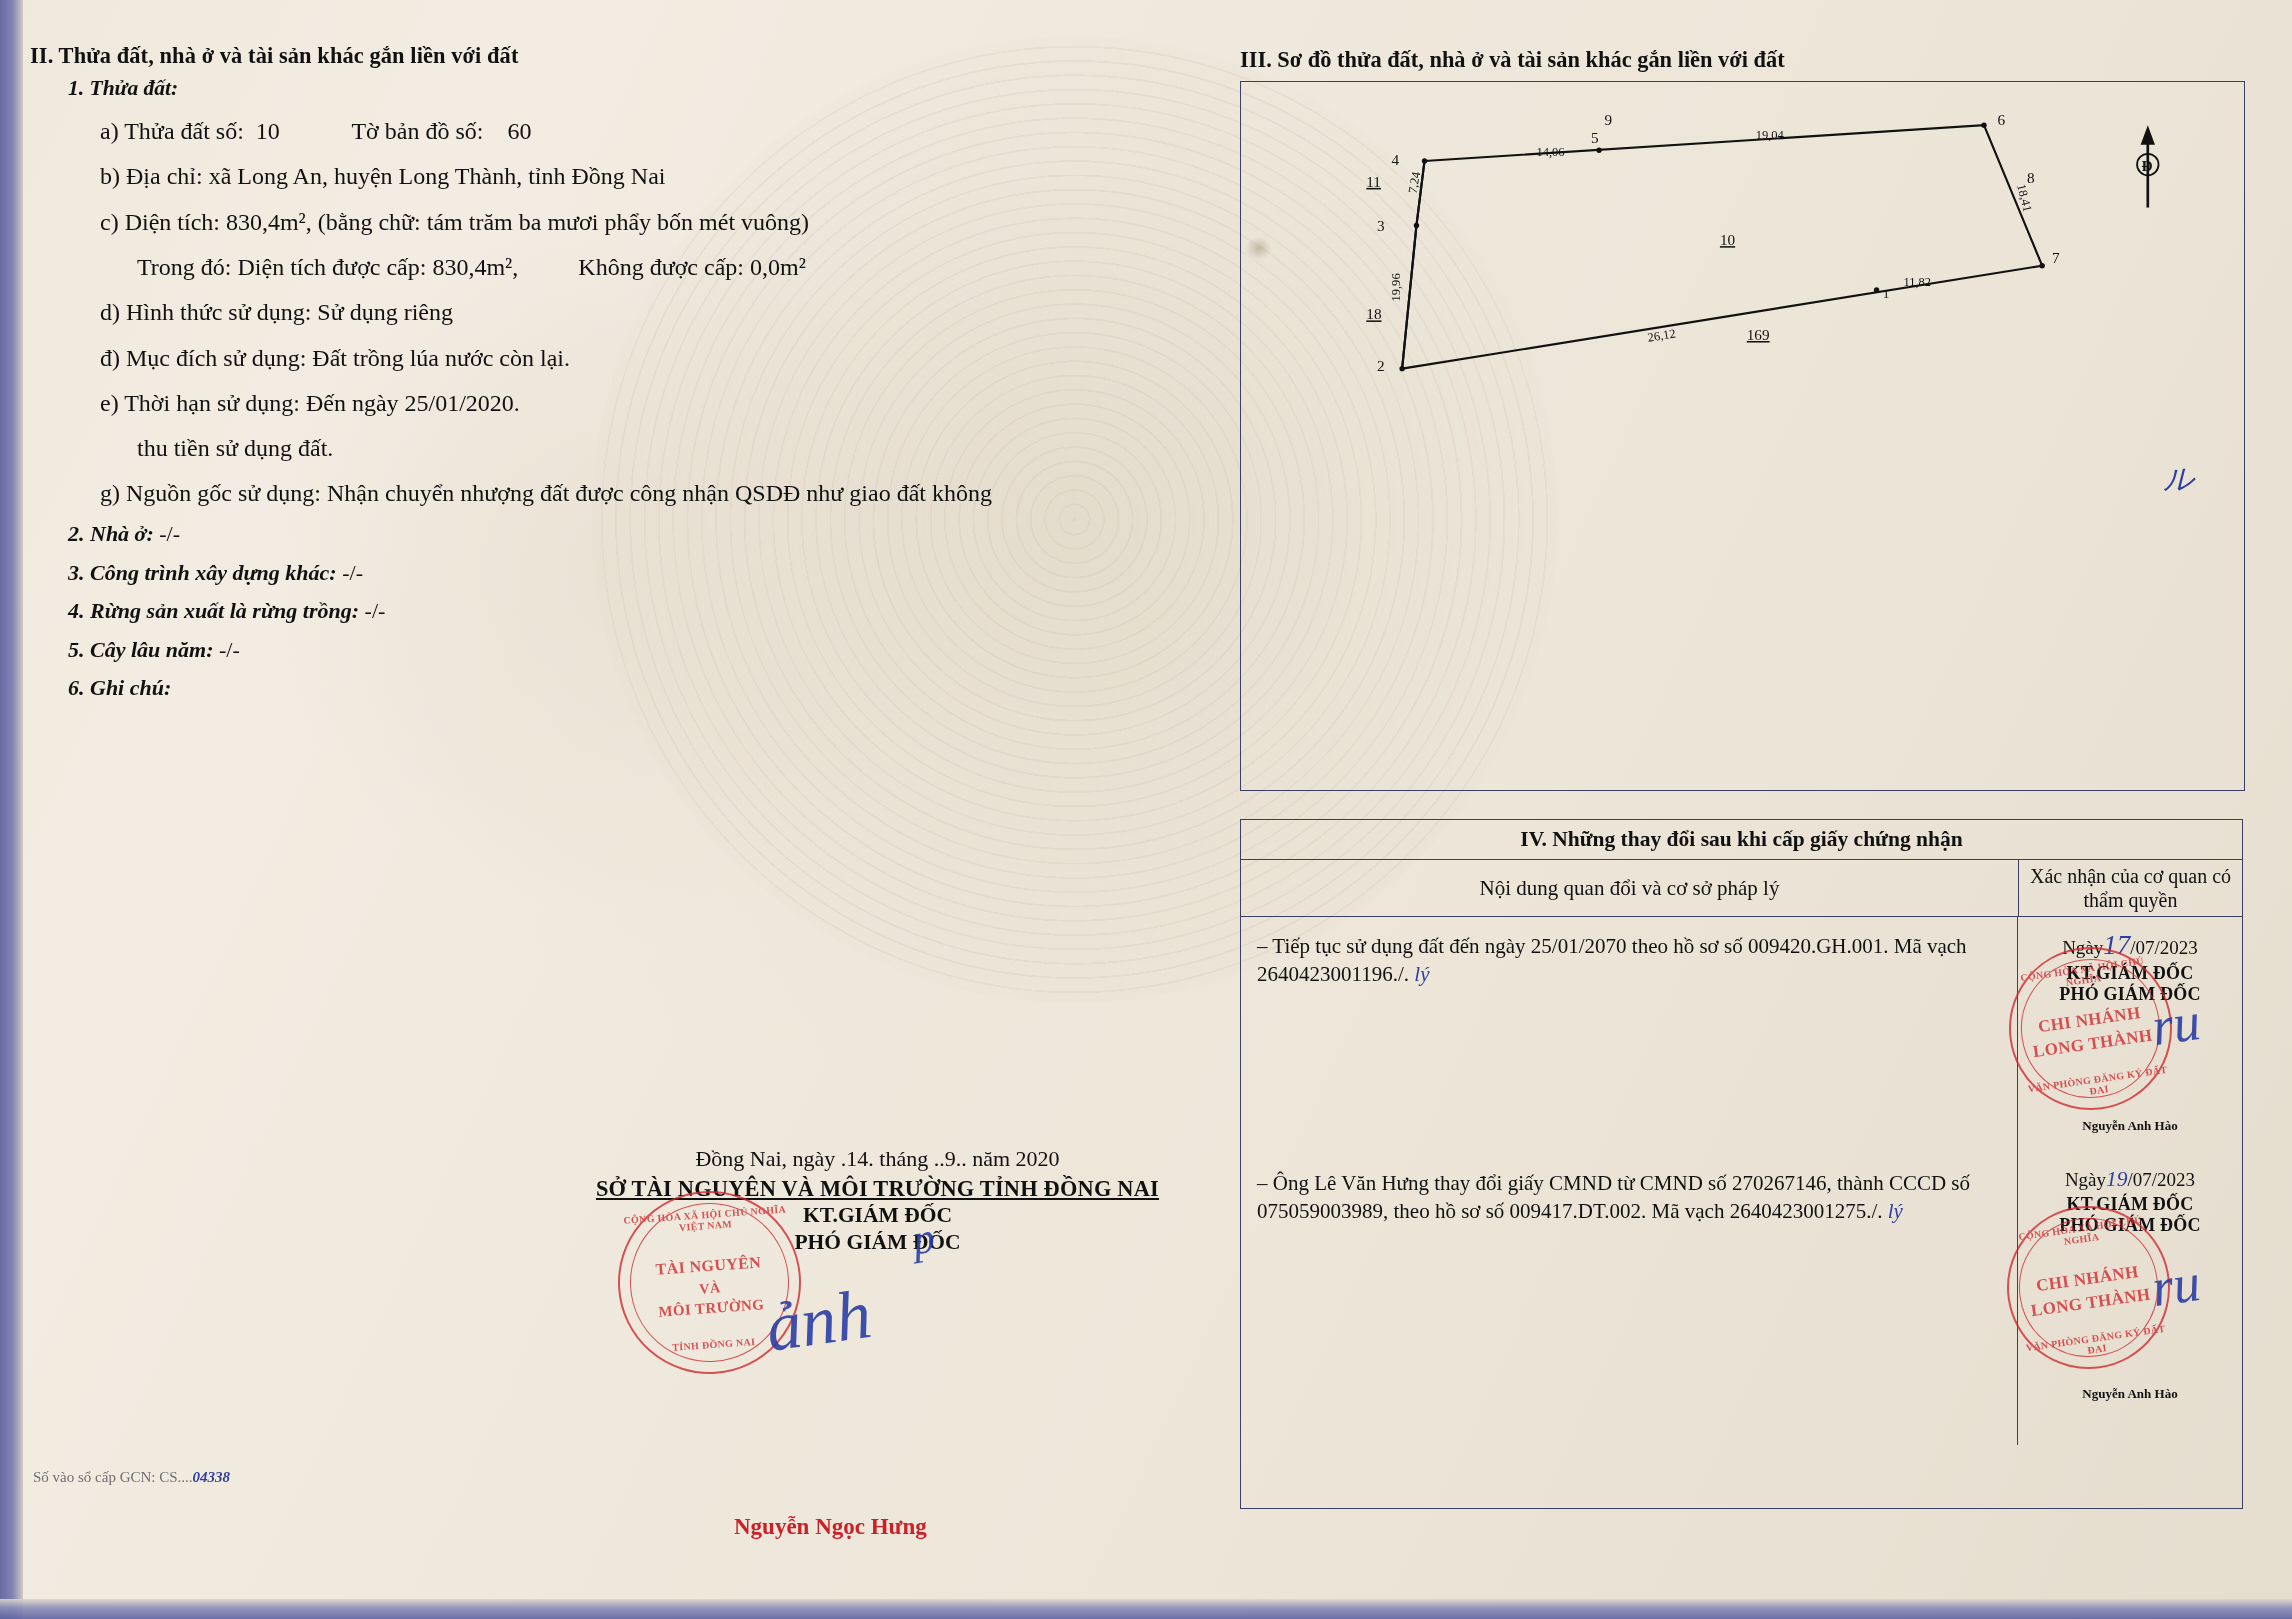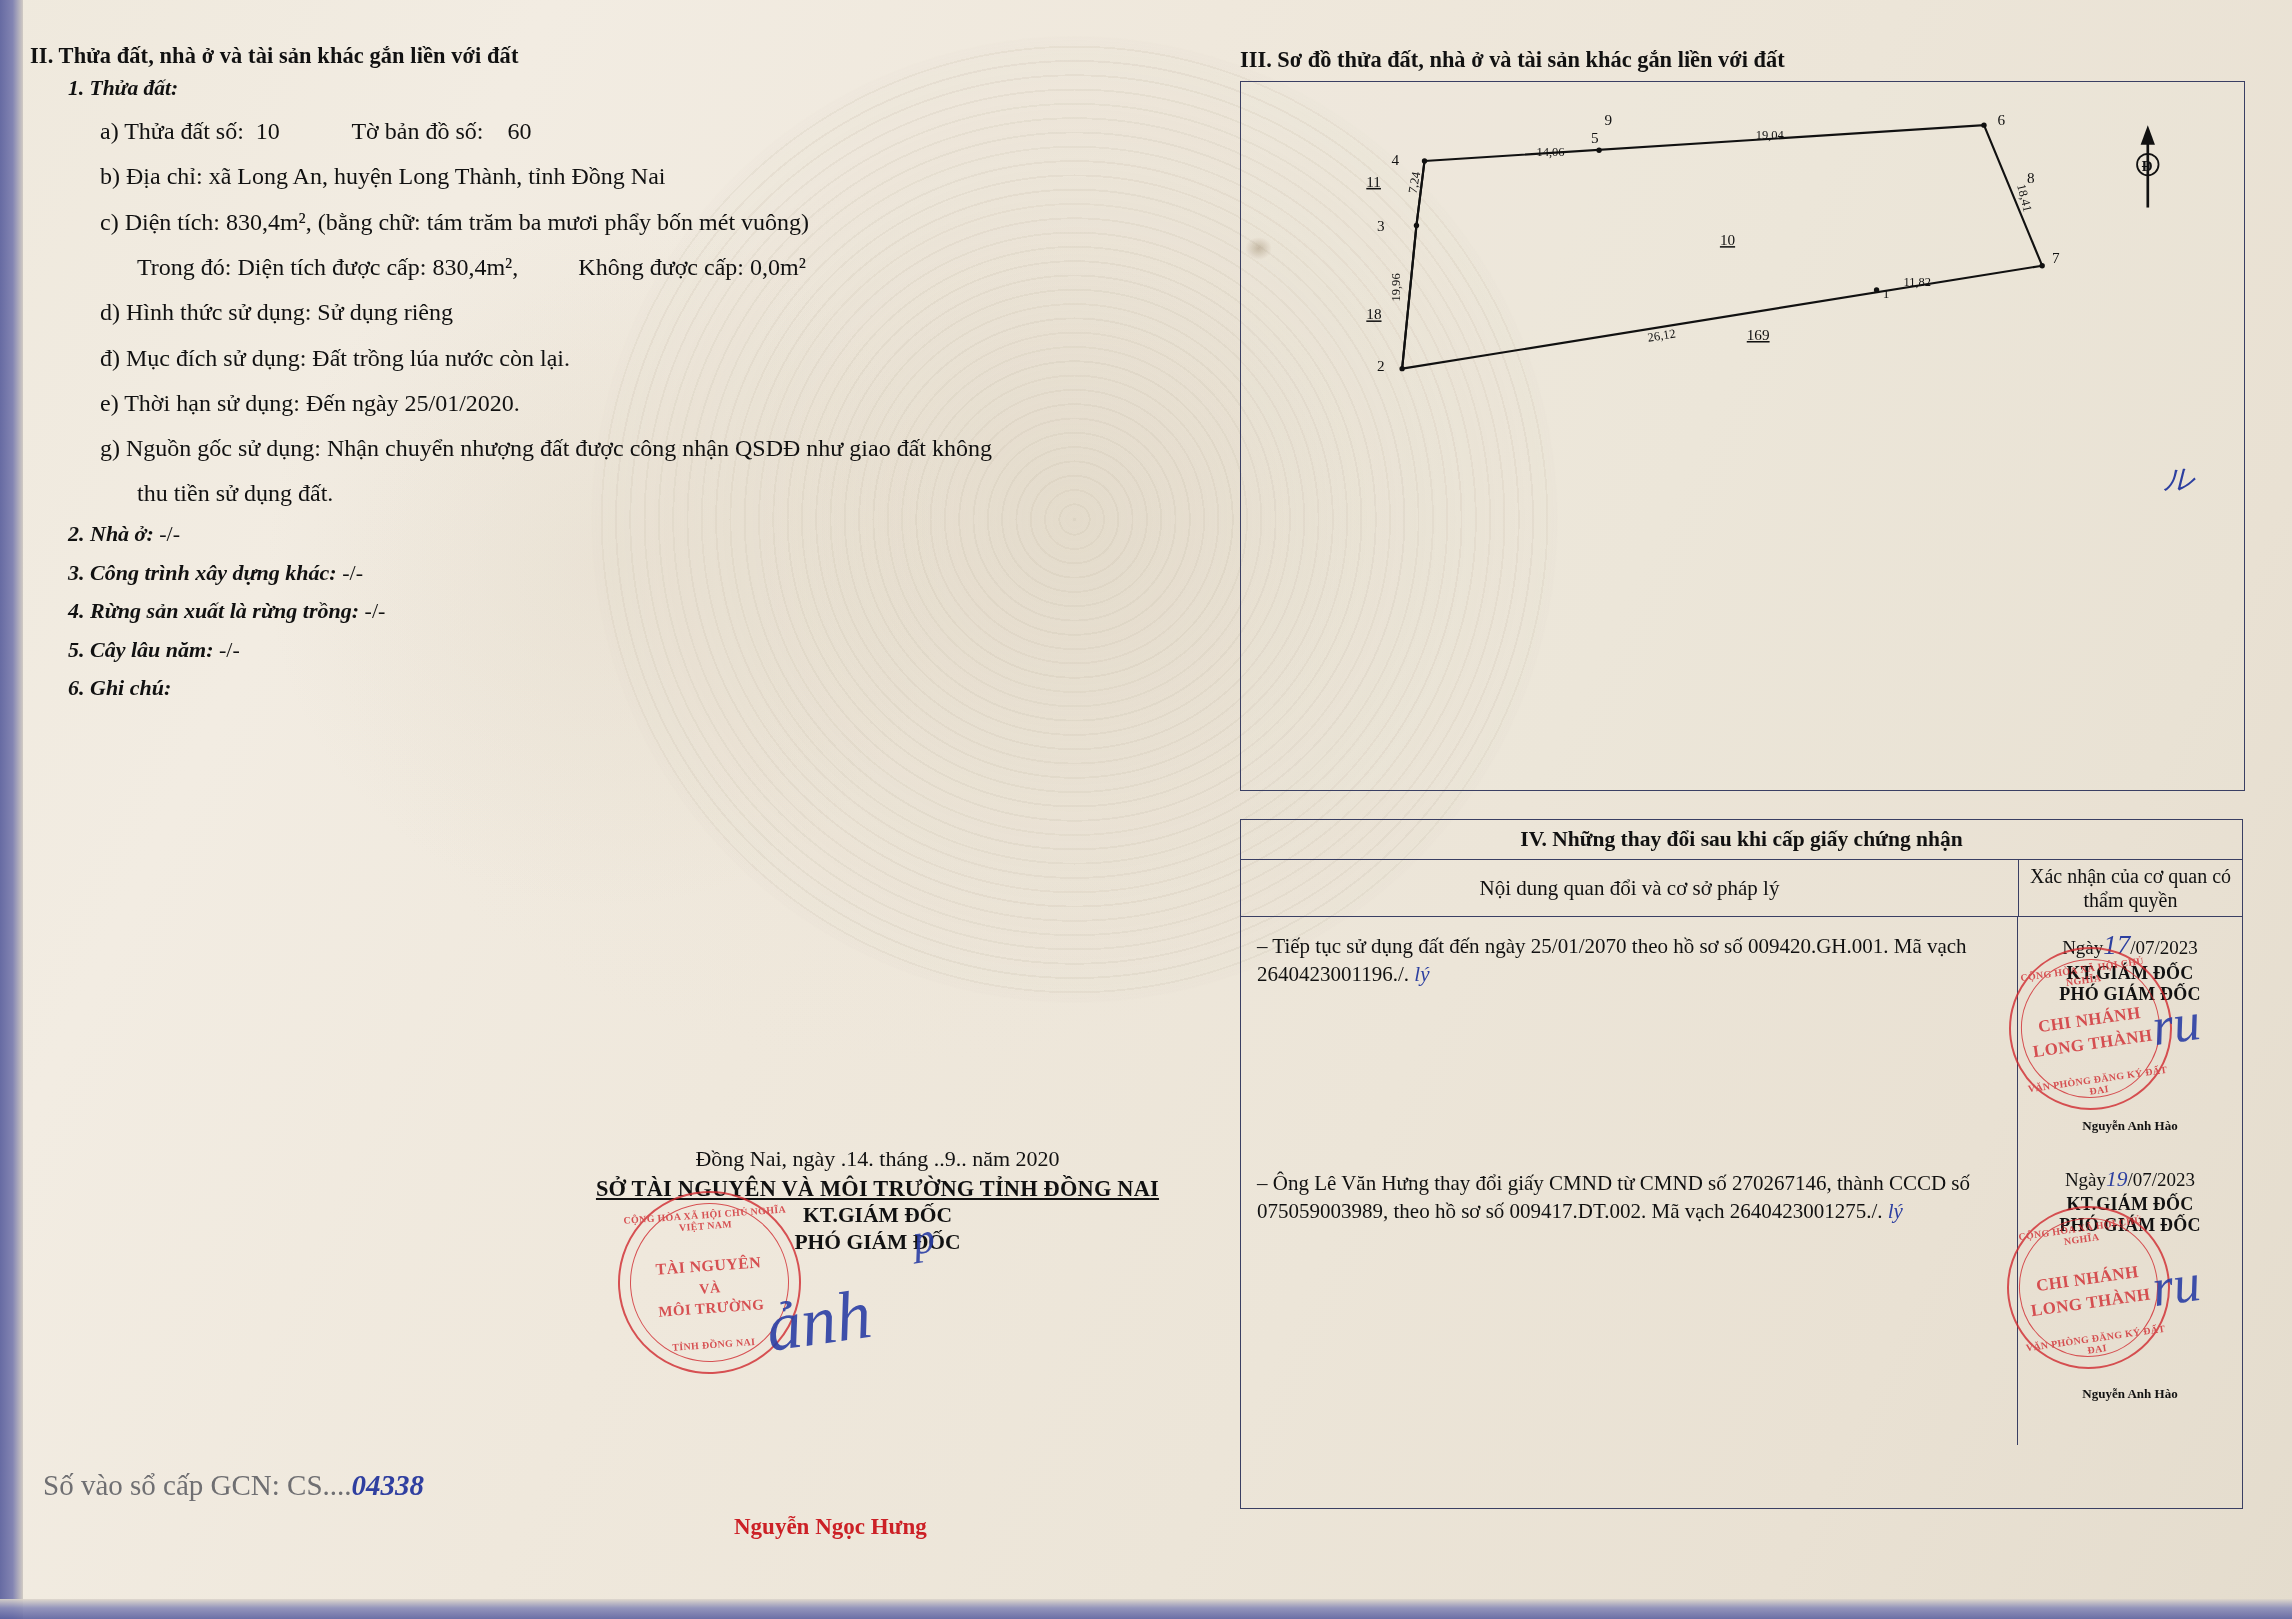--- a/index.html
+++ b/index.html
@@ -222,22 +222,22 @@
   .signblock .l4 { font-weight: bold; font-size: 21.5px; margin-top: 1.8px; }
   .red-name {
     position: absolute;
     left: 734px; top: 1514px;
     color: #cc2026;
     font-weight: bold;
     font-size: 23px;
   }
   .gcn {
     position: absolute;
-    left: 43px; top: 1469px;
-    font-size: 29px;
+    left: 33px; top: 1469px;
+    font-size: 15px;
     color: #3a3a3a;
   }
   .gcn .faded { color: #6f6f72; }
   .gcn .hand { color: #2f3fa0; font-style: italic; font-weight: bold; }
 
   .mapnum { font-size: 17px; fill: #111; font-family: "Liberation Serif", serif; }
   .mapnum.small { font-size: 15px; }
   .mapedge { font-size: 14px; fill: #111; font-family: "Liberation Serif", serif; }
 </style>
 </head>
@@ -255,22 +255,22 @@
     <div class="h">II. Thửa đất, nhà ở và tài sản khác gắn liền với đất</div>
     <div class="sub-it">1. Thửa đất:</div>
 
     <div class="line">a) Thửa đất số:  10            Tờ bản đồ số:    60</div>
     <div class="line">b) Địa chỉ: xã Long An, huyện Long Thành, tỉnh Đồng Nai</div>
     <div class="line">c) Diện tích: 830,4m², (bằng chữ: tám trăm ba mươi phẩy bốn mét vuông)</div>
     <div class="line indent2">Trong đó: Diện tích được cấp: 830,4m²,          Không được cấp: 0,0m²</div>
     <div class="line">d) Hình thức sử dụng: Sử dụng riêng</div>
     <div class="line">đ) Mục đích sử dụng: Đất trồng lúa nước còn lại.</div>
     <div class="line">e) Thời hạn sử dụng: Đến ngày 25/01/2020.</div>
+    <div class="line indent2">thu tiền sử dụng đất.</div>
     <div class="line">g) Nguồn gốc sử dụng: Nhận chuyển nhượng đất được công nhận QSDĐ như giao đất không</div>
-    <div class="line indent2">thu tiền sử dụng đất.</div>
 
     <div class="numitem">
       <span>2. Nhà ở:</span>
       <span class="val">-/-</span>
     </div>
     <div class="numitem">
       <span>3. Công trình xây dựng khác:</span>
       <span class="val">-/-</span>
     </div>
     <div class="numitem">

